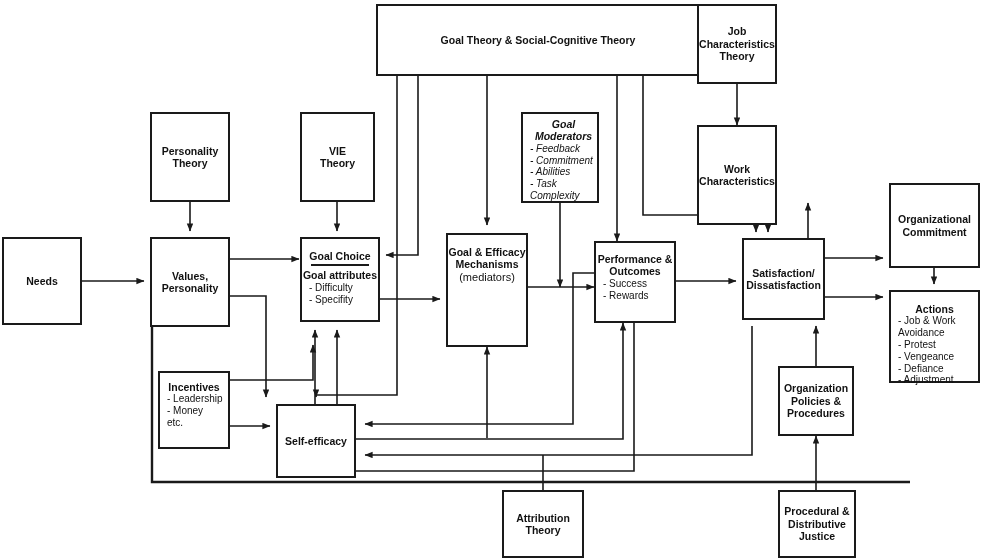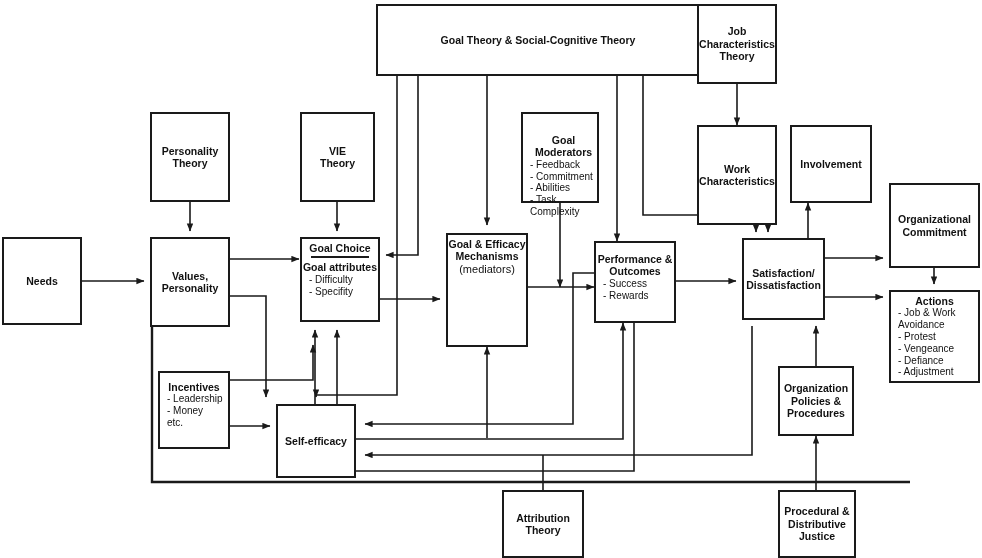--- a/index.html
+++ b/index.html
@@ -8,23 +8,23 @@
   #wires{position:absolute;left:0;top:0;width:982px;height:558px;}
   .node{position:absolute;box-sizing:border-box;border:2px solid #1a1a1a;background:#fff;
         display:flex;flex-direction:column;align-items:center;justify-content:center;
         text-align:center;color:#111;line-height:1.18;}
   .node .ttl{font-weight:bold;font-size:10.5px;}
   .node .ttl-line{font-weight:bold;font-size:10.5px;display:block;}
   .node .sub{font-size:11px;font-weight:normal;display:block;}
   .node .items{font-size:10px;font-weight:normal;text-align:left;align-self:flex-start;
                padding-left:7px;width:100%;box-sizing:border-box;}
   .node .items span{display:block;}
-  .node.left-head{align-items:flex-start;justify-content:flex-start;padding-top:20px;}
+  .node.left-head{align-items:flex-start;justify-content:flex-start;padding-top:4px;font-style:italic;}
   .node.left-head .ttl{align-self:flex-start;padding-left:7px;}
-  .node.center-head{justify-content:flex-start;padding-top:3px;}
+  .node.center-head{justify-content:flex-start;padding-top:11px;}
   .divider{width:76%;height:2px;background:#1a1a1a;margin:2px 0 3px 0;}
 </style>
 </head>
 <body>
 
 <div id="stage">
 
   <svg id="wires" viewBox="0 0 982 558" width="982" height="558">
     <defs>
       <marker id="ah" markerWidth="9" markerHeight="9" refX="7.6" refY="3.2" orient="auto" markerUnits="userSpaceOnUse">
@@ -127,23 +127,20 @@
       <span>- Abilities</span>
       <span>- Task Complexity</span>
     </div>
   </div>
 
   <div class="node" style="left:697px;top:125px;width:80px;height:100px;">
     <span class="ttl-line">Work</span>
     <span class="ttl-line">Characteristics</span>
   </div>
 
-  <div class="node" style="left:790px;top:125px;width:82px;height:78px;">
-    <span class="ttl">Involvement</span>
-  </div>
 
   <div class="node" style="left:889px;top:183px;width:91px;height:85px;">
     <span class="ttl-line">Organizational</span>
     <span class="ttl-line">Commitment</span>
   </div>
 
   <div class="node" style="left:2px;top:237px;width:80px;height:88px;">
     <span class="ttl">Needs</span>
   </div>
 

